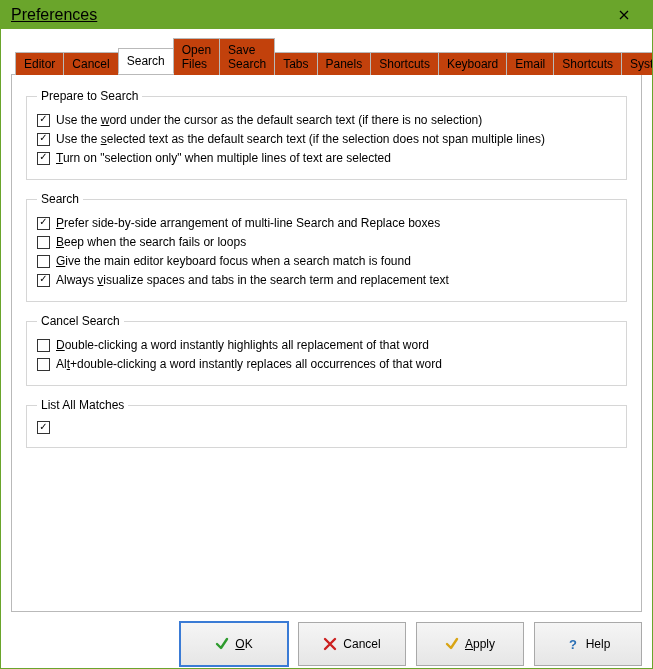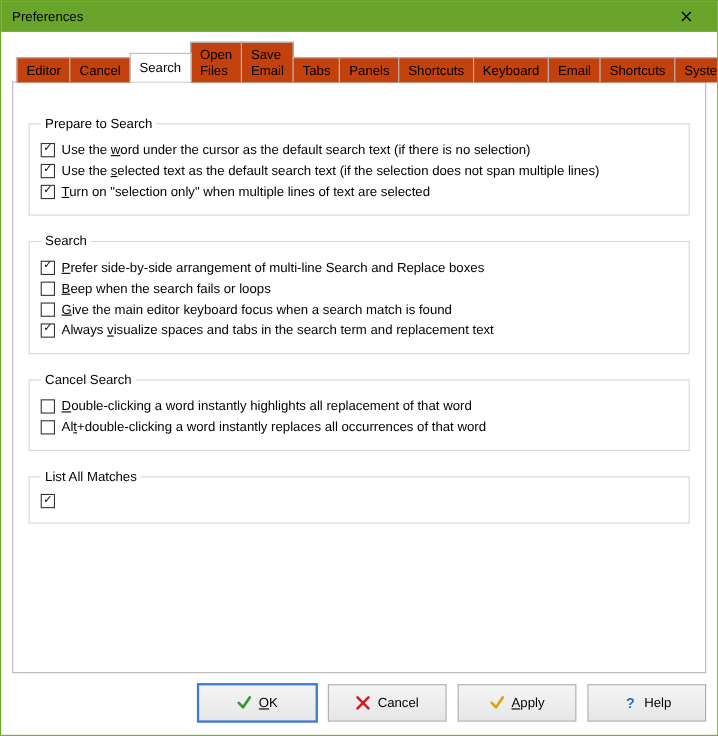--- a/index.html
+++ b/index.html
@@ -15,21 +15,21 @@
   }
   .titlebar {
     background: #6aa52b;
     height: 28px;
     display: flex;
     align-items: center;
     justify-content: space-between;
     padding: 0 8px 0 10px;
     color: #000;
   }
-  .titlebar .title { font-size: 12px; }
+  .titlebar .title { font-size: 16px; text-decoration: underline; }
   .titlebar .close {
     width: 40px;
     height: 28px;
     display: flex;
     align-items: center;
     justify-content: center;
     cursor: pointer;
   }
   .titlebar .close svg { width: 10px; height: 10px; }
   .content {
@@ -69,21 +69,21 @@
     border: 1px solid #b9b9b9;
     flex: 1;
     background: #fff;
     position: relative;
     z-index: 1;
     padding: 14px 14px 0 14px;
     overflow: hidden;
   }
   fieldset.group {
     border: 1px solid #d6d6d6;
-    margin: 16px 0 12px 0;
+    margin: 0 0 12px 0;
     padding: 6px 10px 10px 10px;
   }
   fieldset.group > legend {
     font-size: 12px;
     padding: 0 4px;
     color: #000;
   }
   .checkrow {
     display: flex;
     align-items: center;
@@ -114,21 +114,21 @@
   .checklabel .u { text-decoration: underline; }
   .buttonbar {
     display: flex;
     justify-content: flex-end;
     gap: 10px;
     padding: 10px 0 0 0;
     height: 46px;
   }
   .btn {
     width: 108px;
-    height: 34px;
+    height: 44px;
     border: 1px solid #a9a9a9;
     background: linear-gradient(#f5f5f5,#e6e6e6);
     display: inline-flex;
     align-items: center;
     justify-content: center;
     gap: 6px;
     cursor: pointer;
     font-size: 12px;
     color: #000;
   }
@@ -150,21 +150,21 @@
       </svg>
   </div>
 </div>
 
 <div class="content">
   <div class="tabstrip" id="tabstrip">
       <div class="tab">Editor</div>
       <div class="tab">Cancel</div>
       <div class="tab active">Search</div>
       <div class="tab">Open Files</div>
-      <div class="tab">Save Email</div>
+      <div class="tab">Save Search</div>
       <div class="tab">Tabs</div>
       <div class="tab">Panels</div>
       <div class="tab">Shortcuts</div>
       <div class="tab">Keyboard</div>
       <div class="tab">Email</div>
       <div class="tab">Shortcuts</div>
       <div class="tab">System</div>
     </div>
   <div class="tabpane" id="tabpane">
       <fieldset class="group">

